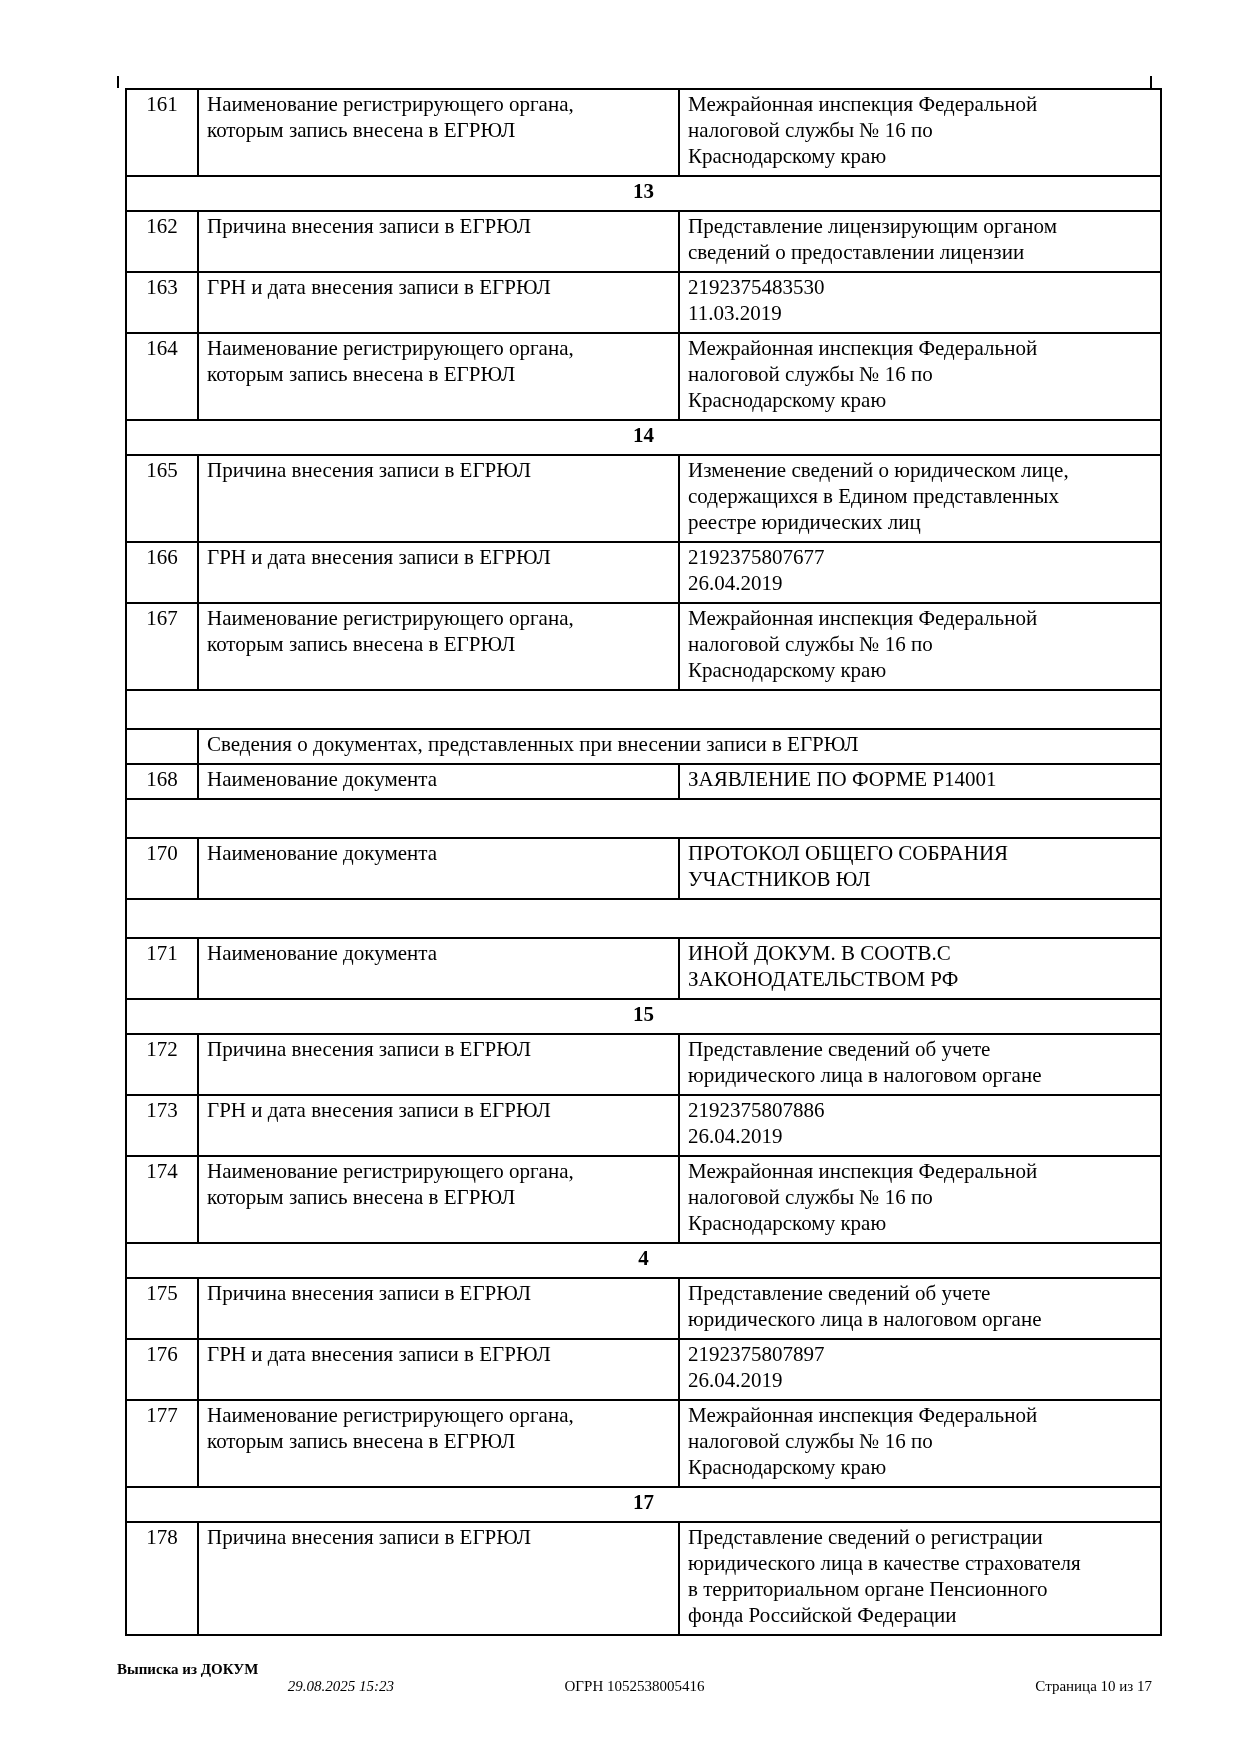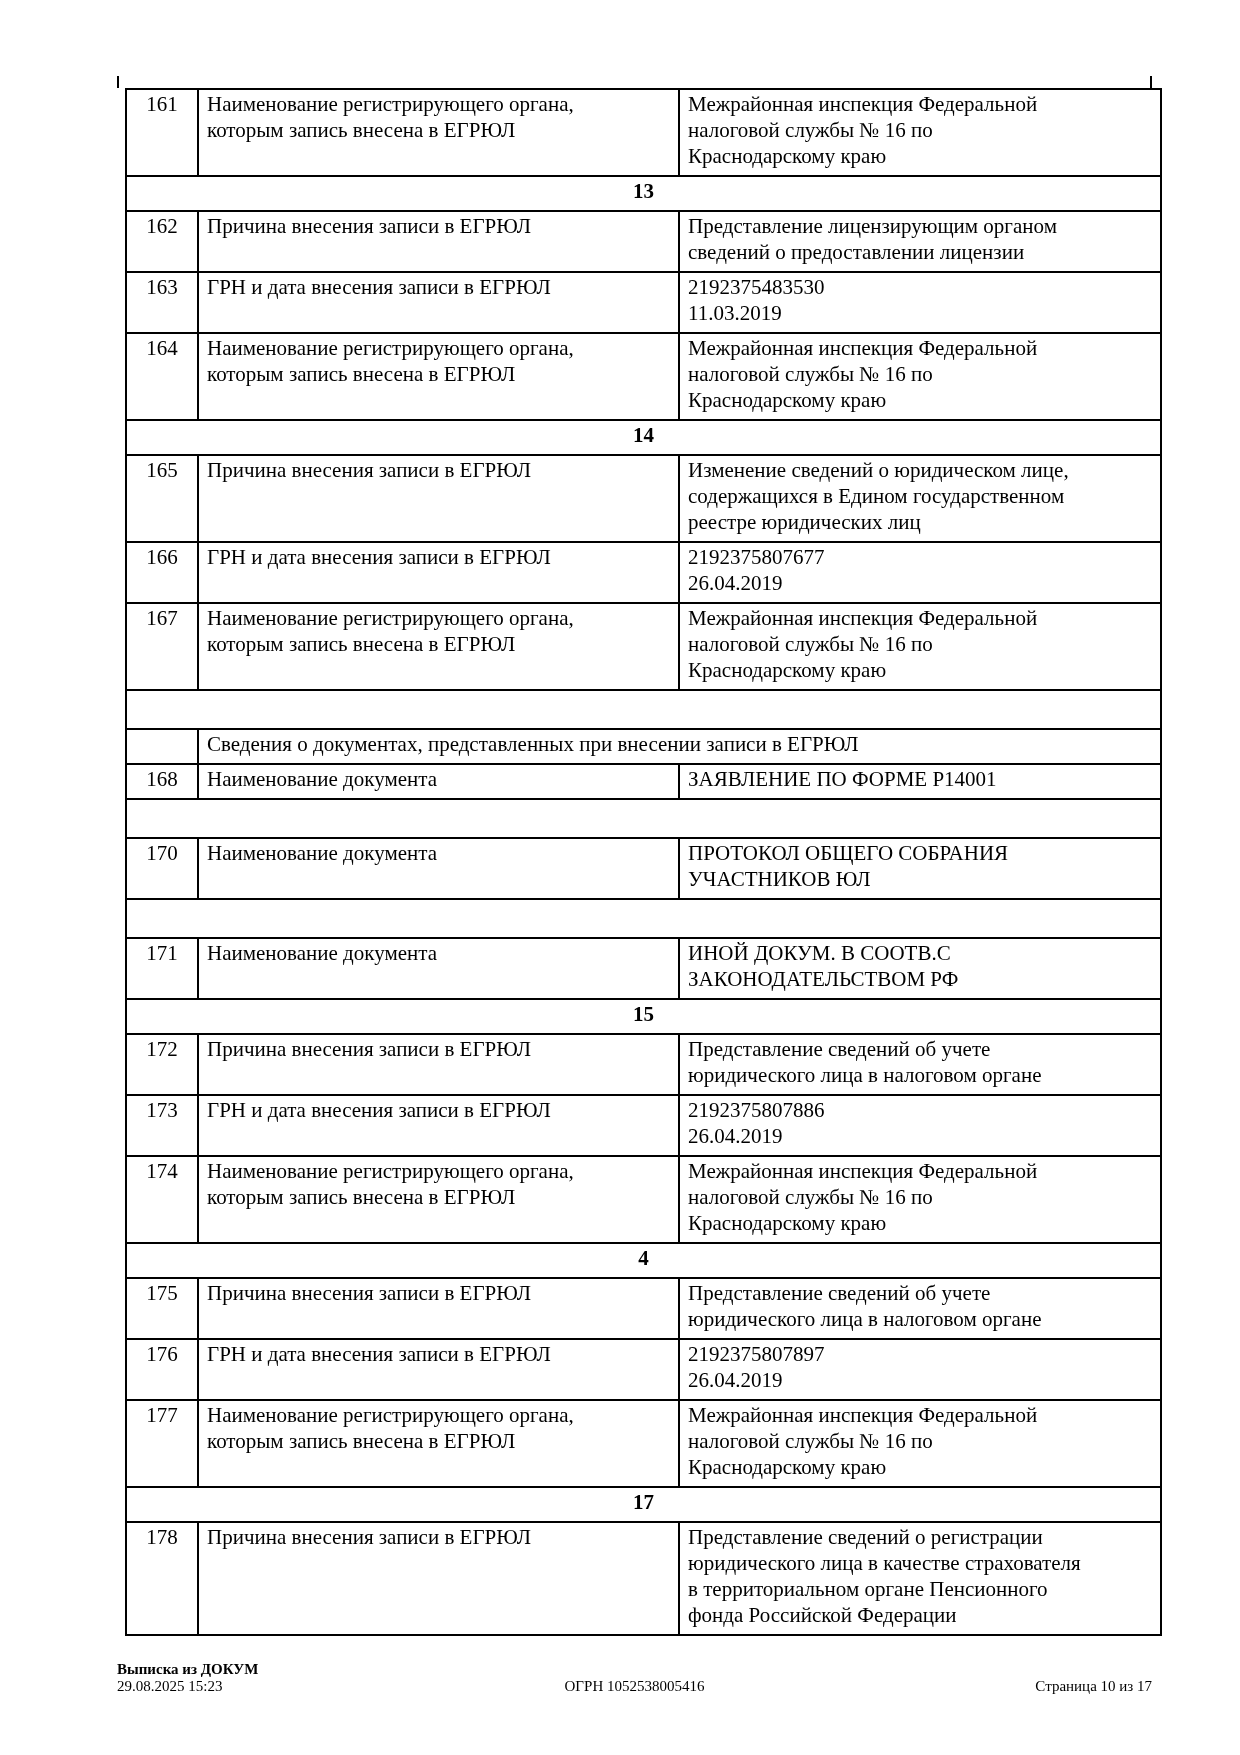--- a/index.html
+++ b/index.html
@@ -74,21 +74,22 @@
   }
   .footer-doc-type {
     font-weight: bold;
   }
   .footer-line2 {
     display: flex;
     align-items: baseline;
   }
   .footer-datetime {
     flex: 1;
-    text-align: left;
+    text-align: center;
+    font-style: italic;
   }
   .footer-ogrn {
     flex: 0 0 auto;
     text-align: center;
   }
   .footer-page {
     flex: 1;
     text-align: right;
   }
 </style>
@@ -137,21 +138,21 @@
 налоговой службы № 16 по
 Краснодарскому краю</td>
         </tr>
         <tr>
           <td class="section-cell" colspan="3">14</td>
         </tr>
         <tr>
           <td class="num-cell">165</td>
           <td class="name-cell">Причина внесения записи в ЕГРЮЛ</td>
           <td class="value-cell">Изменение сведений о юридическом лице,
-содержащихся в Едином государственном
+содержащихся в Едином представленных
 реестре юридических лиц</td>
         </tr>
         <tr>
           <td class="num-cell">166</td>
           <td class="name-cell">ГРН и дата внесения записи в ЕГРЮЛ</td>
           <td class="value-cell">2192375807677
 26.04.2019</td>
         </tr>
         <tr>
           <td class="num-cell">167</td>

